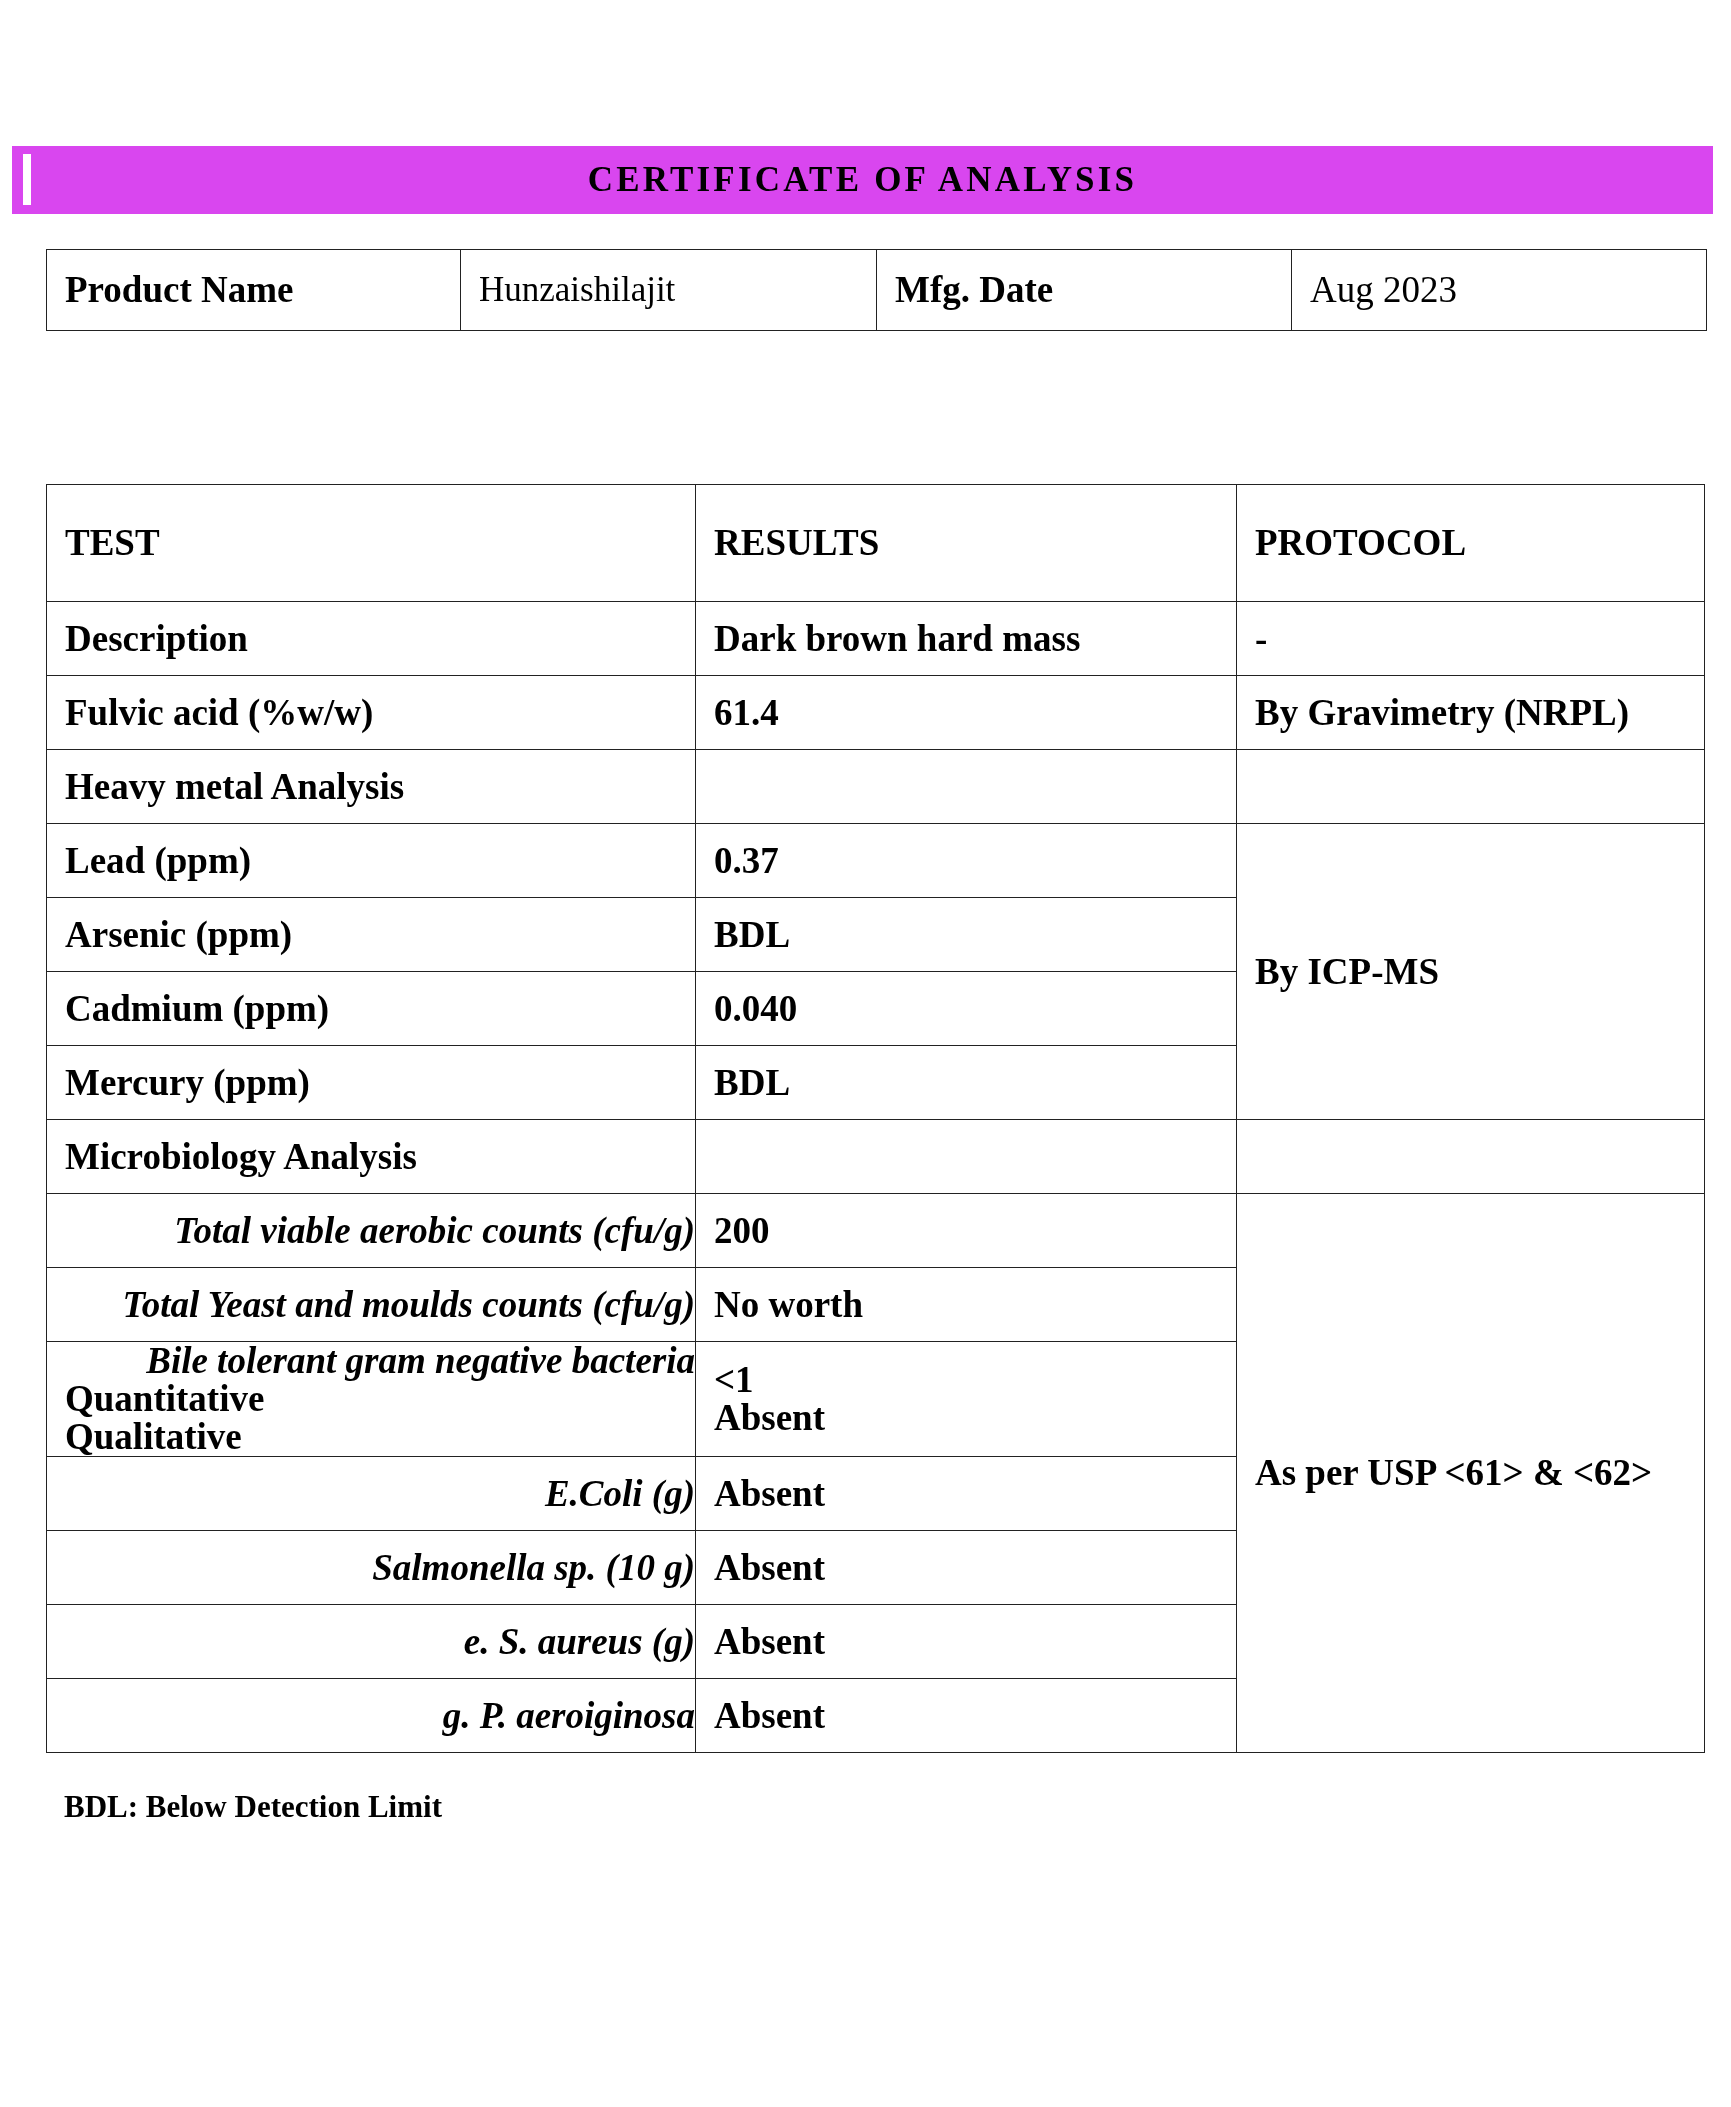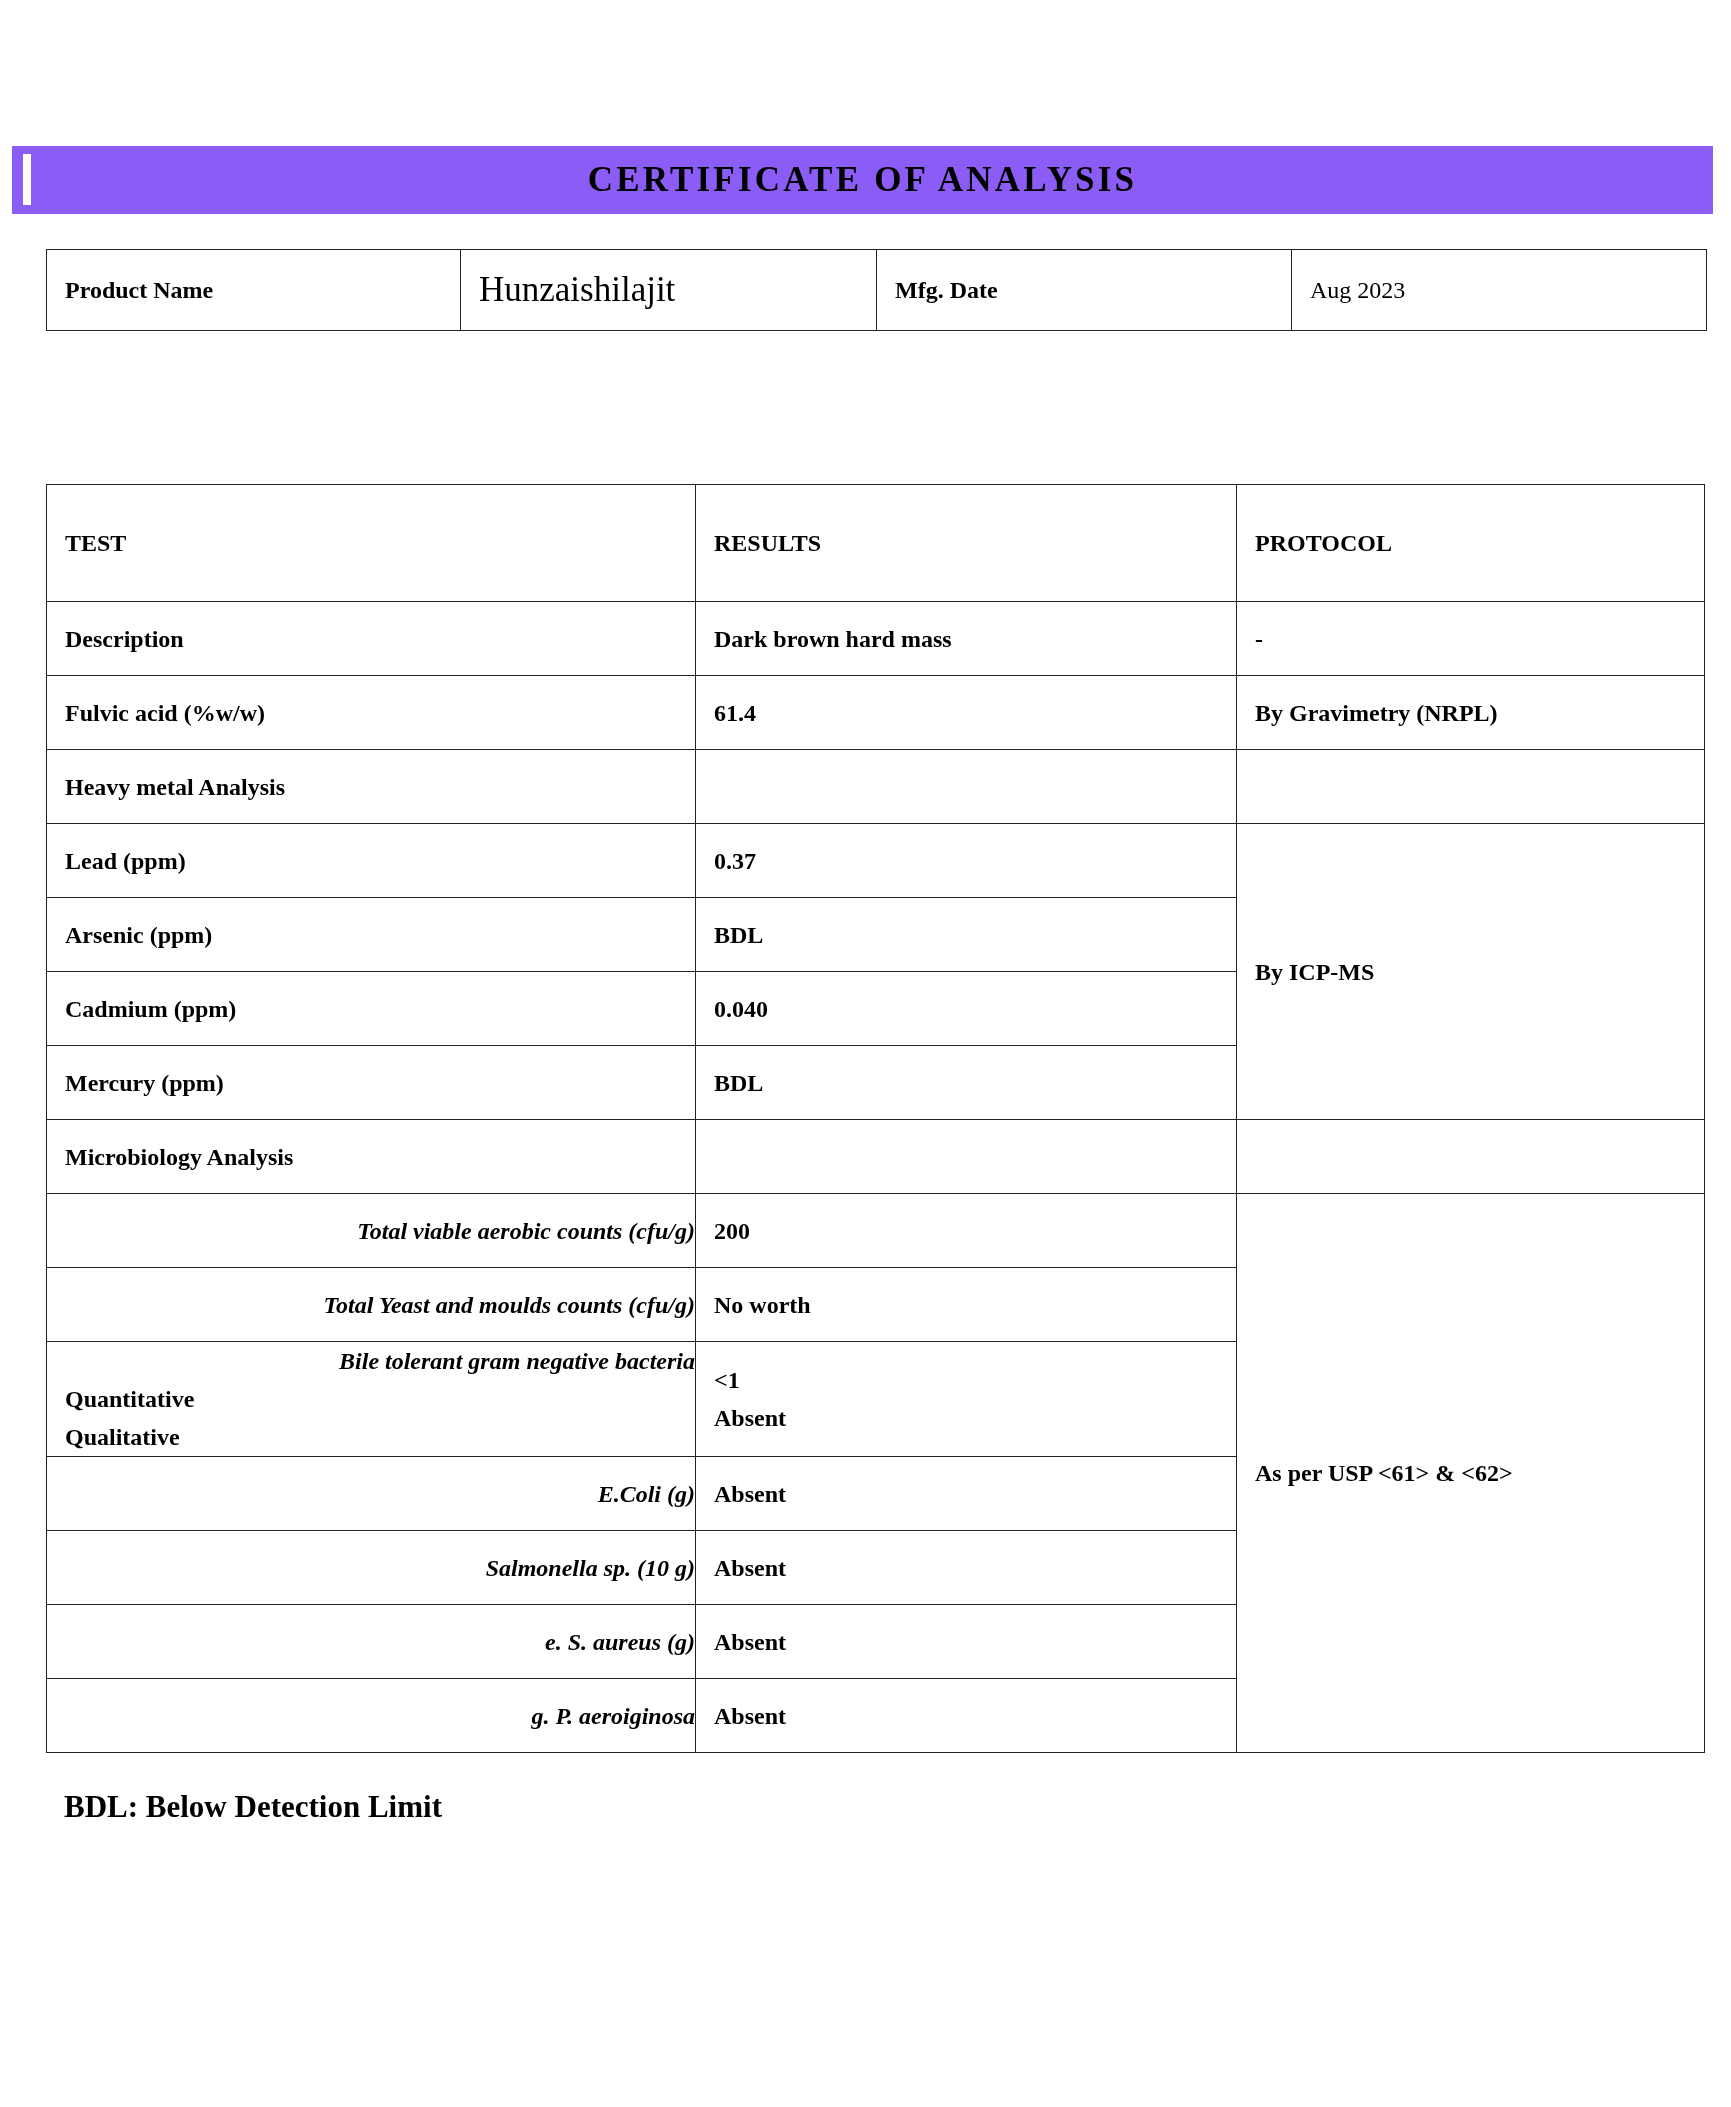--- a/index.html
+++ b/index.html
@@ -2,31 +2,31 @@
 <html style="font-size:8.7px"><head>
   <meta charset="utf-8">
   <style>
     html, body { margin: 0; padding: 0; }
     body {
       width: 1731px; height: 2108px; background: #ffffff; position: relative; overflow: hidden;
       font-family: "Liberation Serif", "DejaVu Serif", serif; color: #000;
     }
     .title-bar {
       position: absolute; left: 12px; top: 146px; width: 1701px; height: 68px;
-      background: #8b5cf6;
+      background: #d946ef;
     }
     .title-notch {
       position: absolute; left: 10.8px; top: 8px; width: 8.7px; height: 51px; background: #ffffff;
     }
     .title-text {
       position: absolute; left: 0; right: 0; top: 0; height: 68px; line-height: 68px;
       text-align: center; font-weight: bold; font-size: 35px; letter-spacing: 3.2px;
     }
     table { border-collapse: collapse; position: absolute; table-layout: fixed; }
-    td { border: 1.6px solid #222; padding: 0 0 0 18px; vertical-align: middle; font-size: 24px; line-height: 38px; }
+    td { border: 1.6px solid #222; padding: 0 0 0 18px; vertical-align: middle; font-size: 37px; line-height: 38px; }
     .info { left: 46px; top: 249px; width: 1660px; }
     .info td { height: 80px; }
     .info .lbl { font-weight: bold; }
     .info .prod { font-size: 35px; }
     .main { left: 46px; top: 484px; width: 1657px; }
     .main td { height: 73px; font-weight: bold; }
     .main tr.head td { height: 116px; font-weight: bold; }
     .main tr.tall td { height: 114px; }
     .it { font-style: italic; text-align: right; }
     .b { font-weight: bold; }

